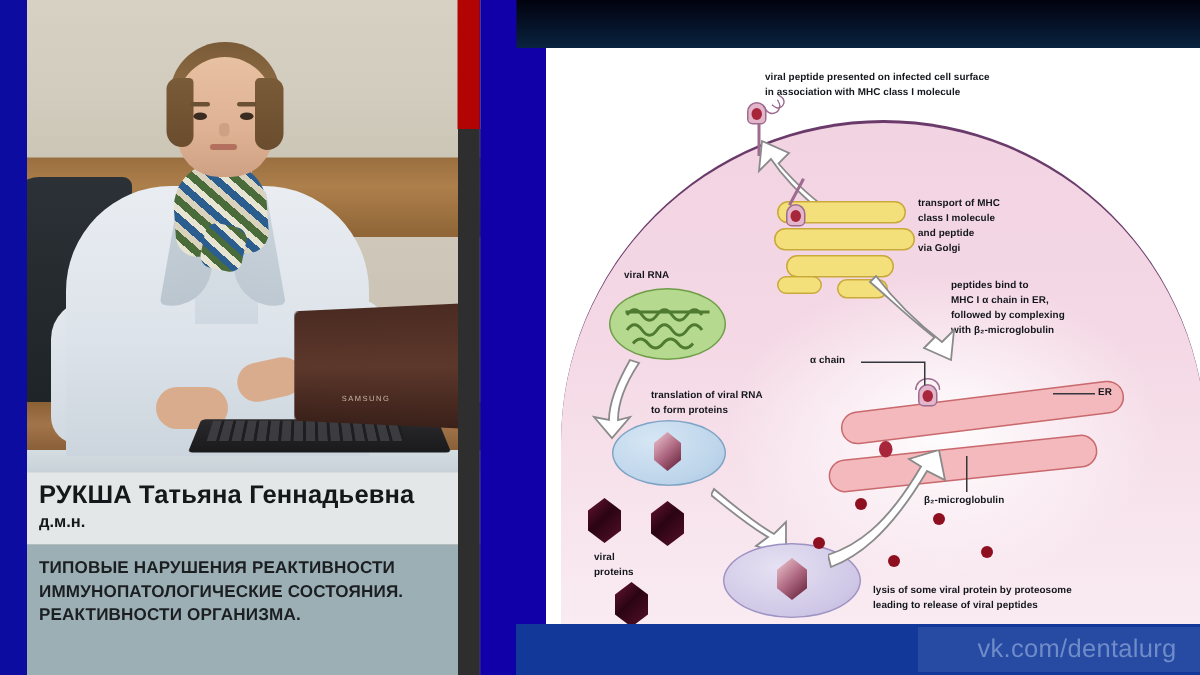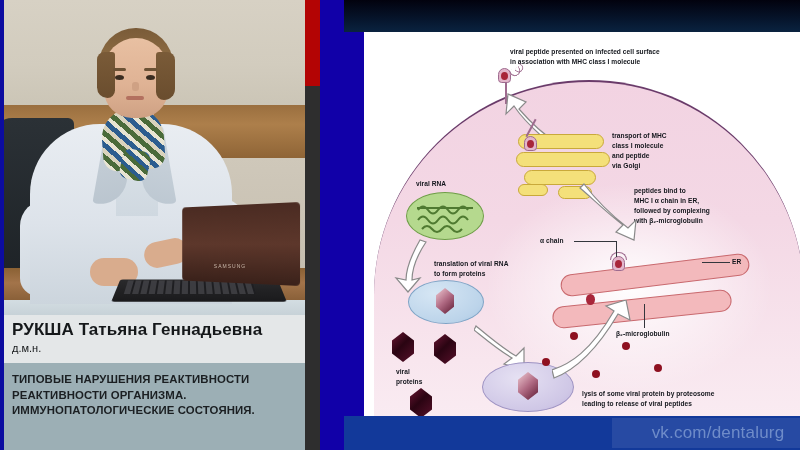--- a/index.html
+++ b/index.html
@@ -4,21 +4,21 @@
 <style>
   * { box-sizing: border-box; margin: 0; padding: 0; }
   html, body {
     width: 800px; height: 450px; overflow: hidden;
     font-family: "Liberation Sans", sans-serif;
     background: #0a0a9b;
   }
   #stage { position: relative; width: 800px; height: 450px; background: #0c0ca0; }
 
   
-  #video-panel { position: absolute; left: 4px; top: 0; width: 305px; height: 450px; overflow: hidden; background:#b8ad9c; }
+  #video-panel { position: absolute; left: 18px; top: 0; width: 305px; height: 450px; overflow: hidden; background:#b8ad9c; }
   .wall-upper { position:absolute; left:0; top:0; width:305px; height:108px;
      background: linear-gradient(180deg,#d7d1c4 0%, #d2ccbe 60%, #cbc5b6 100%); }
   .wall-wood { position:absolute; left:0; top:105px; width:305px; height:55px;
      background: linear-gradient(180deg,#9a6f3f 0%, #ad7f4b 35%, #8d6335 100%); }
   .wall-lower { position:absolute; left:0; top:158px; width:305px; height:112px;
      background: linear-gradient(180deg,#cfc8ba 0%, #c6bfb0 100%); }
   .desk { position:absolute; left:0; top:268px; width:305px; height:50px;
      background: linear-gradient(180deg,#8a6134 0%, #a3744a 30%, #6f4b26 100%); }
   .desk-front { position:absolute; left:0; top:300px; width:305px; height:20px;
      background: linear-gradient(180deg,#d3dde2 0%, #c3ced4 100%); }
@@ -74,21 +74,21 @@
      transform: perspective(260px) rotateX(52deg); border-radius:3px; }
   .lap-keys { position:absolute; left:122px; top:276px; width:128px; height:22px;
      background: repeating-linear-gradient(90deg,#3e3e42 0 6px,#1d1d20 6px 8px),
                  repeating-linear-gradient(0deg,#3e3e42 0 5px,#1d1d20 5px 7px);
      transform: perspective(260px) rotateX(52deg); opacity:.9; }
 
   
   #name-band { position:absolute; left:0; top:315px; width:305px; height:48px;
      background:#e4e7e8; padding:4px 8px 0 8px; }
   #name-main { font-size:17px; font-weight:bold; color:#15181a; line-height:22px; letter-spacing:.1px; }
-  #name-sub  { font-size:11px; font-weight:normal; color:#15181a; line-height:14px; }
+  #name-sub  { font-size:11px; font-weight:bold; color:#15181a; line-height:14px; }
   #topic-band { position:absolute; left:0; top:363px; width:305px; height:87px;
      background:#9cafb5; padding:9px 8px 0 8px; }
   .topic-line { font-size:11.4px; font-weight:bold; color:#1b1f22; line-height:15.5px; letter-spacing:.1px; }
 
   
   #stripe-red  { position:absolute; left:305px; top:0;  width:15px; height:86px; background:#b30404; }
   #stripe-dark { position:absolute; left:305px; top:86px; width:15px; height:364px; background:#2e2e2e; }
   #stripe-blue { position:absolute; left:320px; top:0;  width:24px; height:450px; background:#1100a8; }
 
   
@@ -182,22 +182,22 @@
       <div class="lap-brand">SAMSUNG</div>
     </div>
 
     <div id="name-band">
       <div id="name-main">РУКША Татьяна Геннадьевна</div>
       <div id="name-sub">д.м.н.</div>
     </div>
 
     <div id="topic-band">
       <div class="topic-line">ТИПОВЫЕ НАРУШЕНИЯ РЕАКТИВНОСТИ</div>
+      <div class="topic-line">ИММУНОПАТОЛОГИЧЕСКИЕ СОСТОЯНИЯ.</div>
       <div class="topic-line">РЕАКТИВНОСТИ ОРГАНИЗМА.</div>
-      <div class="topic-line">ИММУНОПАТОЛОГИЧЕСКИЕ СОСТОЯНИЯ.</div>
     </div>
   </div>
 
   <div id="stripe-red"></div>
   <div id="stripe-dark"></div>
   <div id="stripe-blue"></div>
 
   <div id="slide-topbar"></div>
   <div id="slide-area"></div>
 

